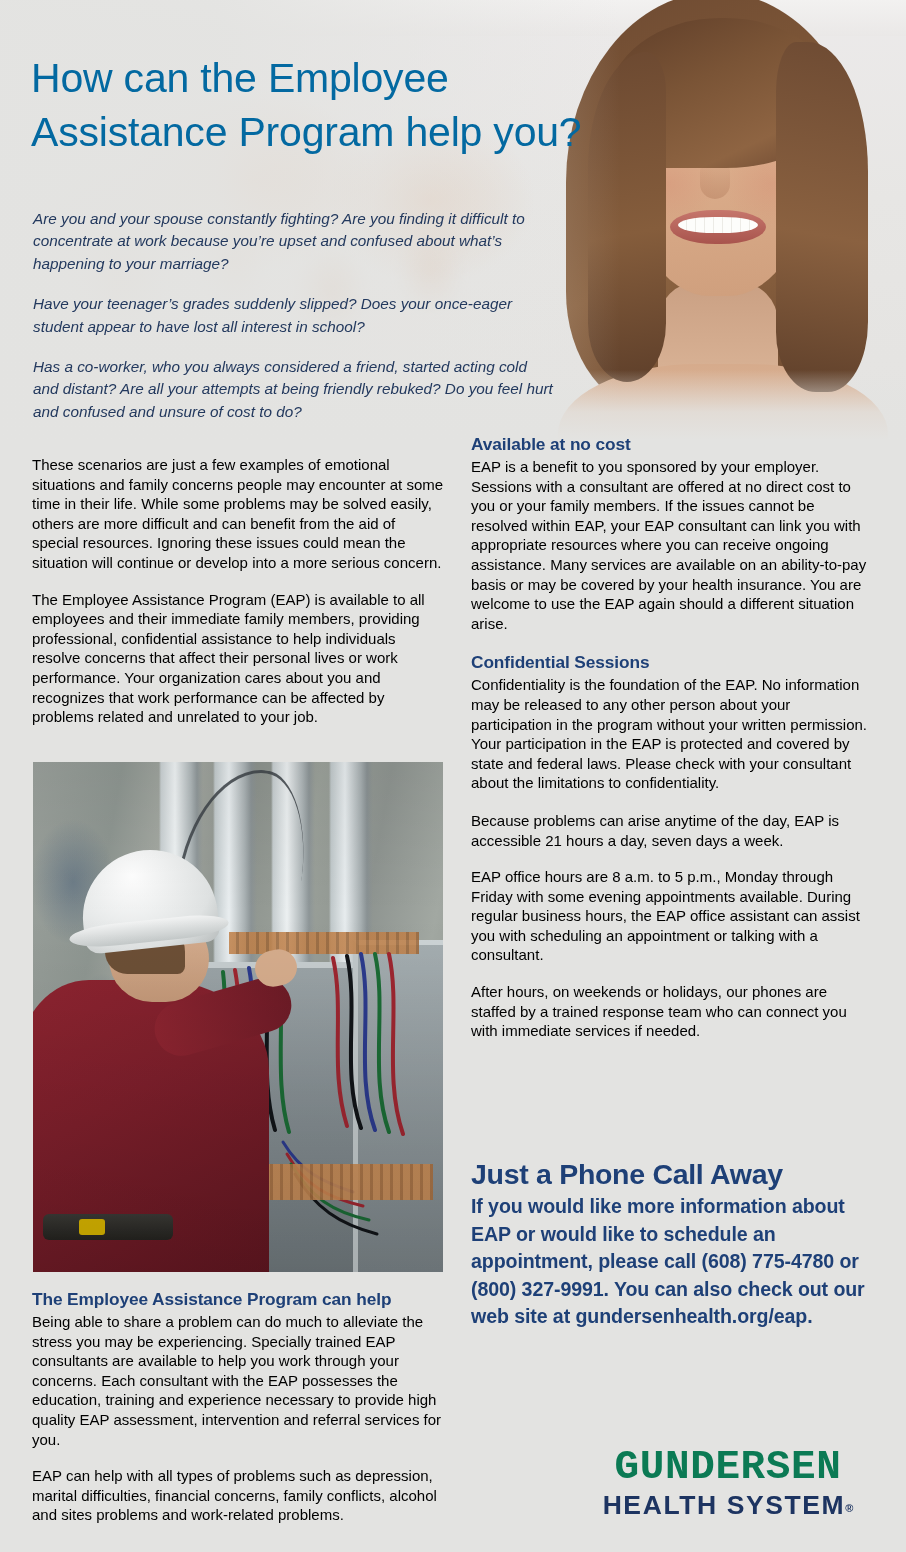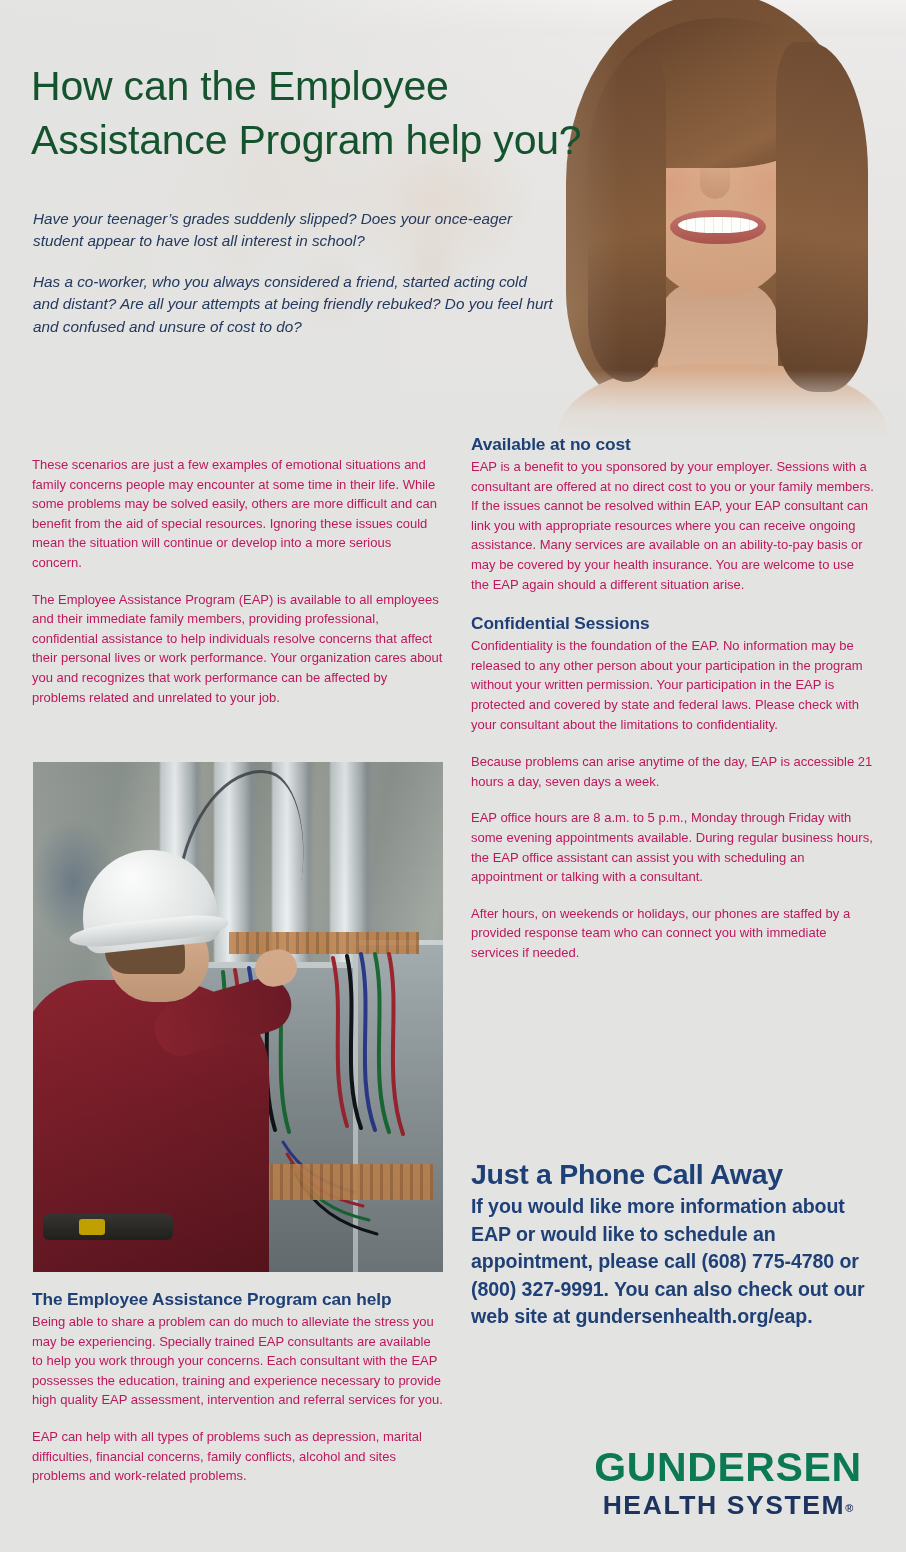--- a/index.html
+++ b/index.html
@@ -158,23 +158,23 @@
   }
   .hero-fade-bottom {
     position: absolute;
     left: 0; bottom: 0; width: 906px; height: 70px;
     background: linear-gradient(180deg, rgba(227,227,225,0) 0%, rgba(227,227,225,0.85) 60%, #e3e3e1 100%);
   }
 
   
   .headline {
     position: absolute;
-    left: 31px; top: 32px;
+    left: 31px; top: 24px;
     width: 560px;
-    color: #14532d;
+    color: #0369a1;
     font-size: 41px;
     line-height: 54px;
     font-weight: 300;
     letter-spacing: -0.2px;
   }
   .intro {
     position: absolute;
     left: 33px; top: 208px;
     width: 520px;
     color: #23395e;
@@ -190,22 +190,22 @@
     position: absolute;
     left: 32px; top: 455px;
     width: 412px;
   }
   .col-right {
     position: absolute;
     left: 471px; top: 433px;
     width: 404px;
   }
   .body-text {
-    color: #be185d;
-    font-size: 13px;
+    color: #000000;
+    font-size: 15px;
     line-height: 19.6px;
   }
   .body-text p { margin: 0 0 17px 0; }
   .body-text p:last-child { margin-bottom: 0; }
   h3.sec {
     margin: 0 0 1px 0;
     color: #1e4077;
     font-size: 17.3px;
     font-weight: bold;
     line-height: 23px;
@@ -399,21 +399,21 @@
     left: 583px; top: 1446px;
     width: 290px;
     text-align: center;
   }
   .logo-top {
     color: #0b7a54;
     font-size: 41px;
     font-weight: bold;
     letter-spacing: 0.6px;
     line-height: 42px;
-    font-family: Liberation Sans, sans-serif;
+    font-family: Liberation Mono, monospace;
   }
   .logo-bottom {
     color: #1d3461;
     font-size: 26.5px;
     font-weight: bold;
     letter-spacing: 1.6px;
     line-height: 30px;
     margin-top: 2px;
     white-space: nowrap;
   }
@@ -449,20 +449,21 @@
       <div class="w-hairfront-l"></div>
       <div class="w-hairfront-r"></div>
     </div>
     <div class="hero-fade-left"></div>
     <div class="hero-fade-bottom"></div>
   </div>
 
   <h1 class="headline">How can the Employee Assistance Program help you?</h1>
 
   <div class="intro">
+    <p>Are you and your spouse constantly fighting? Are you finding it difficult to concentrate at work because you’re upset and confused about what’s happening to your marriage?</p>
     <p>Have your teenager’s grades suddenly slipped? Does your once-eager student appear to have lost all interest in school?</p>
     <p>Has a co-worker, who you always considered a friend, started acting cold and distant? Are all your attempts at being friendly rebuked? Do you feel hurt and confused and unsure of cost to do?</p>
   </div>
 
   <div class="col-left body-text">
     <p>These scenarios are just a few examples of emotional situations and family concerns people may encounter at some time in their life. While some problems may be solved easily, others are more difficult and can benefit from the aid of special resources. Ignoring these issues could mean the situation will continue or develop into a more serious concern.</p>
     <p>The Employee Assistance Program (EAP) is available to all employees and their immediate family members, providing professional, confidential assistance to help individuals resolve concerns that affect their personal lives or work performance. Your organization cares about you and recognizes that work performance can be affected by problems related and unrelated to your job.</p>
   </div>
 
   <div class="photo">
@@ -525,21 +526,21 @@
       <h3 class="sec">Confidential Sessions</h3>
       <div class="body-text">
         <p>Confidentiality is the foundation of the EAP. No information may be released to any other person about your participation in the program without your written permission. Your participation in the EAP is protected and covered by state and federal laws. Please check with your consultant about the limitations to confidentiality.</p>
       </div>
     </div>
 
     <div class="sec-block">
       <div class="body-text">
         <p>Because problems can arise anytime of the day, EAP is accessible 21 hours a day, seven days a week.</p>
         <p>EAP office hours are 8 a.m. to 5 p.m., Monday through Friday with some evening appointments available. During regular business hours, the EAP office assistant can assist you with scheduling an appointment or talking with a consultant.</p>
-        <p>After hours, on weekends or holidays, our phones are staffed by a provided response team who can connect you with immediate services if needed.</p>
+        <p>After hours, on weekends or holidays, our phones are staffed by a trained response team who can connect you with immediate services if needed.</p>
       </div>
     </div>
 
   </div>
 
   <div class="phone-block">
     <div class="phone-title">Just a Phone Call Away</div>
     <div class="phone-body">If you would like more information about EAP or would like to schedule an appointment, please call (608) 775-4780 or (800) 327-9991. You can also check out our web site at gundersenhealth.org/eap.</div>
   </div>
 

